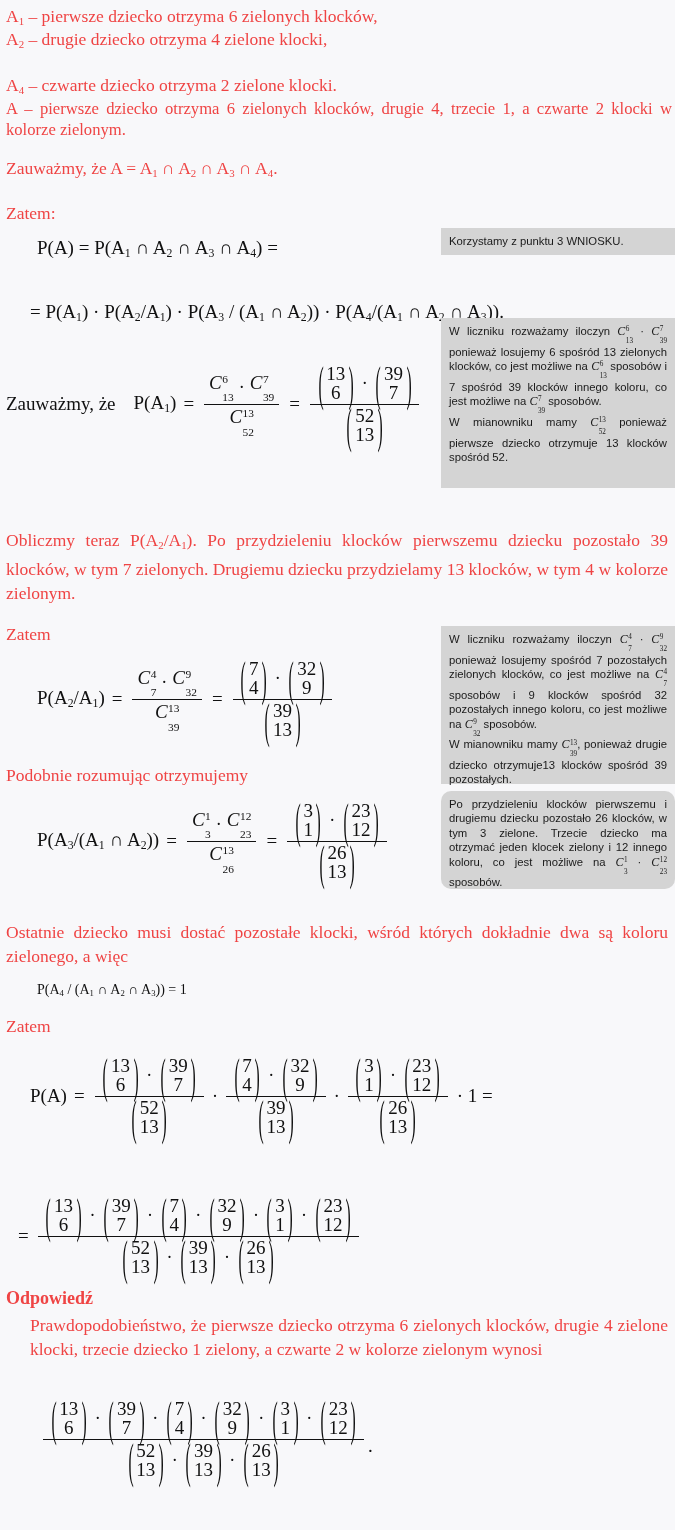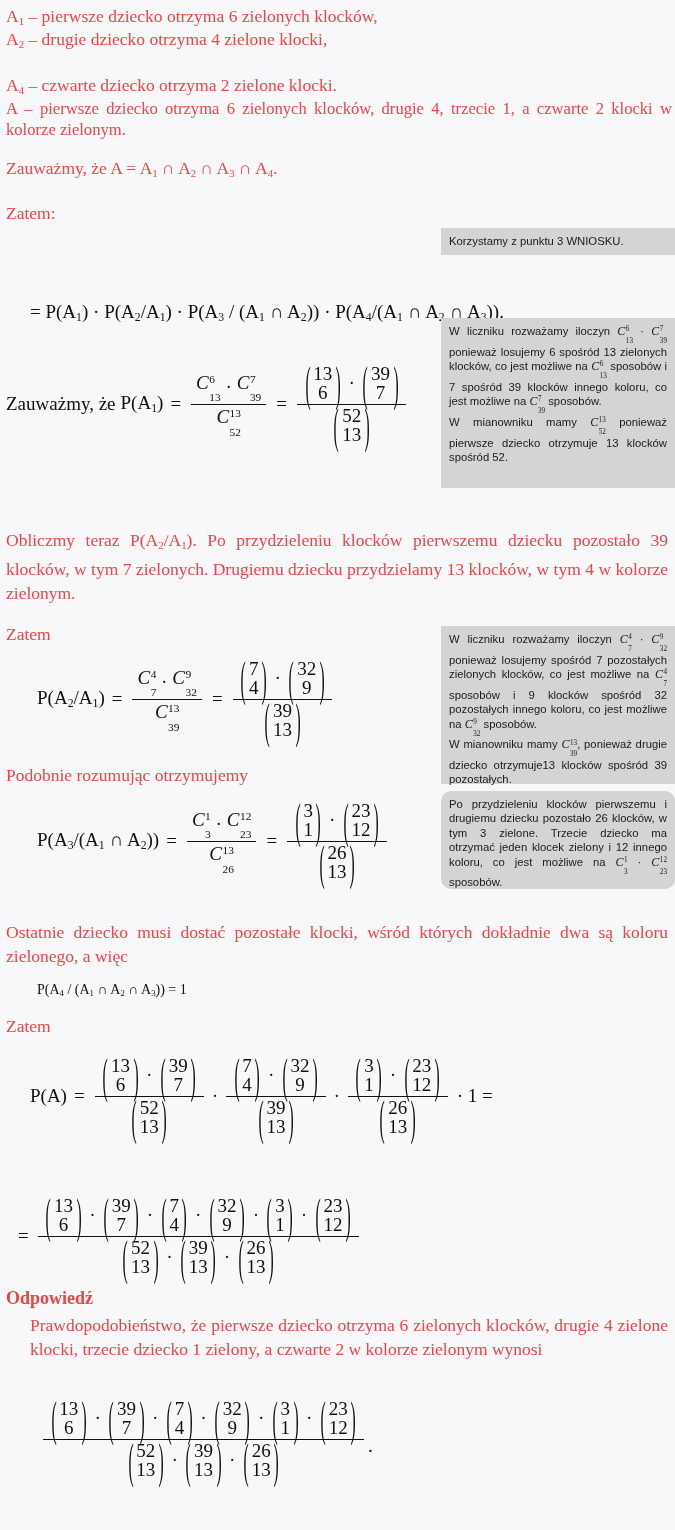--- a/index.html
+++ b/index.html
@@ -156,20 +156,23 @@
     <span>Zauważmy, że A =</span>
     <span>A<sub>1</sub> ∩ A<sub>2</sub> ∩ A<sub>3</sub> ∩ A<sub>4</sub>.</span>
   </div>
 
   <div class="para" style="left:6px; top:203px;">Zatem:</div>
 
   <div class="callout" style="left:441px; top:228px; width:241px; height:27px; padding-top:6px;">
     <span>Korzystamy z punktu 3 WNIOSKU.</span>
   </div>
 
+  <div class="math" style="left:37px; top:237px; font-size:19px;">
+    <span>P(A) = P(A<sub>1</sub> ∩ A<sub>2</sub> ∩ A<sub>3</sub> ∩ A<sub>4</sub>) =</span>
+  </div>
 
   <div class="math" style="left:30px; top:274px; font-size:19px;margin-top:27px;">
     <span>= P(A<sub>1</sub>) · P(A<sub>2</sub>/A<sub>1</sub>) · P(A<sub>3</sub> / (A<sub>1</sub> ∩ A<sub>2</sub>)) · P(A<sub>4</sub>/(A<sub>1</sub> ∩ A<sub>2</sub> ∩ A<sub>3</sub>)).</span>
   </div>
 
   <div class="callout" style="left:441px; top:318px; width:234px; height:170px;">
     <span>W liczniku rozważamy iloczyn</span>
     <span class="csym cb">C<span class="idx">
           <span class="up">6</span>
           <span class="down">13</span>
@@ -194,21 +197,21 @@
     <span>W mianowniku mamy</span>
     <span class="csym cb">C<span class="idx">
           <span class="up">13</span>
           <span class="down">52</span>
         </span></span>
     <span>ponieważ pierwsze dziecko otrzymuje 13 klocków spośród 52.</span>
   </div>
 
   <div class="math" style="left:6px; top:363px; font-size:19px;">
     <span>Zauważmy, że</span>
-    <span style="margin-left:5px;">P(A<sub>1</sub>)</span>
+    <span style="margin-left:18px;">P(A<sub>1</sub>)</span>
     <span class="eq">=</span>
 
     <span class="frac">
       <span class="num">
         <span class="csym">C<span class="idx">
               <span class="up">6</span>
               <span class="down">13</span>
             </span></span>
         <span class="dotop">·</span>
         <span class="csym">C<span class="idx">

